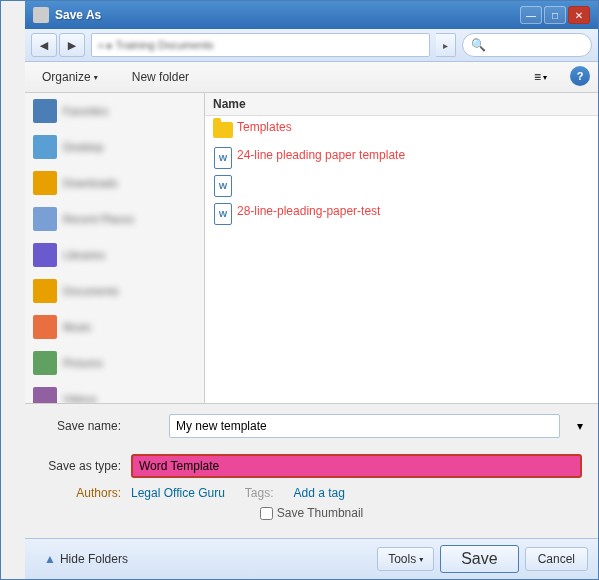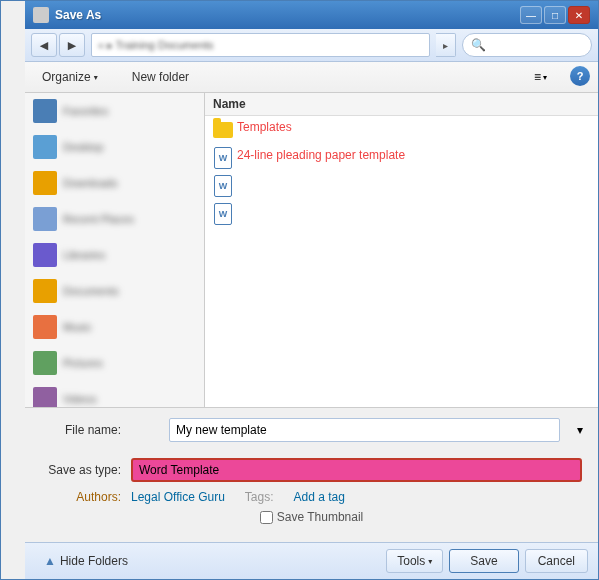--- a/index.html
+++ b/index.html
@@ -494,21 +494,21 @@
       font-size: 12px;
       color: #333;
     }
 
     .save-btn {
       padding: 4px 20px;
       background: linear-gradient(to bottom, #f5f9ff, #dce8f8);
       border: 1px solid #4a7eb5;
       border-radius: 3px;
       cursor: pointer;
-      font-size: 12px;
+      font-size: 16px;
       color: #333;
       font-weight: 500;
     }
 
     .cancel-btn {
       padding: 4px 12px;
       background: linear-gradient(to bottom, #f5f9ff, #dce8f8);
       border: 1px solid #b0c4de;
       border-radius: 3px;
       cursor: pointer;
@@ -630,28 +630,29 @@
       </div>
       <div class="file-item">
         <div class="file-icon">
           <div class="doc-icon"></div>
         </div>
       </div>
       <div class="file-item">
         <div class="file-icon">
           <div class="doc-icon"></div>
         </div>
+        <span class="file-name">28-line-pleading-paper-test</span>
       </div>
     </div>
   </div>
 
   <div class="bottom-area">
 
     <div class="form-row">
-      <label class="form-label">File name:</label>
+      <label class="form-label">Save name:</label>
       <input type="text" class="form-input" style="flex: 1 1 0%; margin-right: 22px;" value="My new template">
       <div style="position:absolute; right:16px; margin-top:0;">▾</div>
     </div>
 
     <div class="form-row save-type-row" style="position:relative;">
       <label class="form-label">Save as type:</label>
       <div class="select-wrapper">
         <select class="form-select" style="padding-right:24px; width:calc(100% - 0px);">
           <option>Word Template</option>
           <option>Word Document</option>

